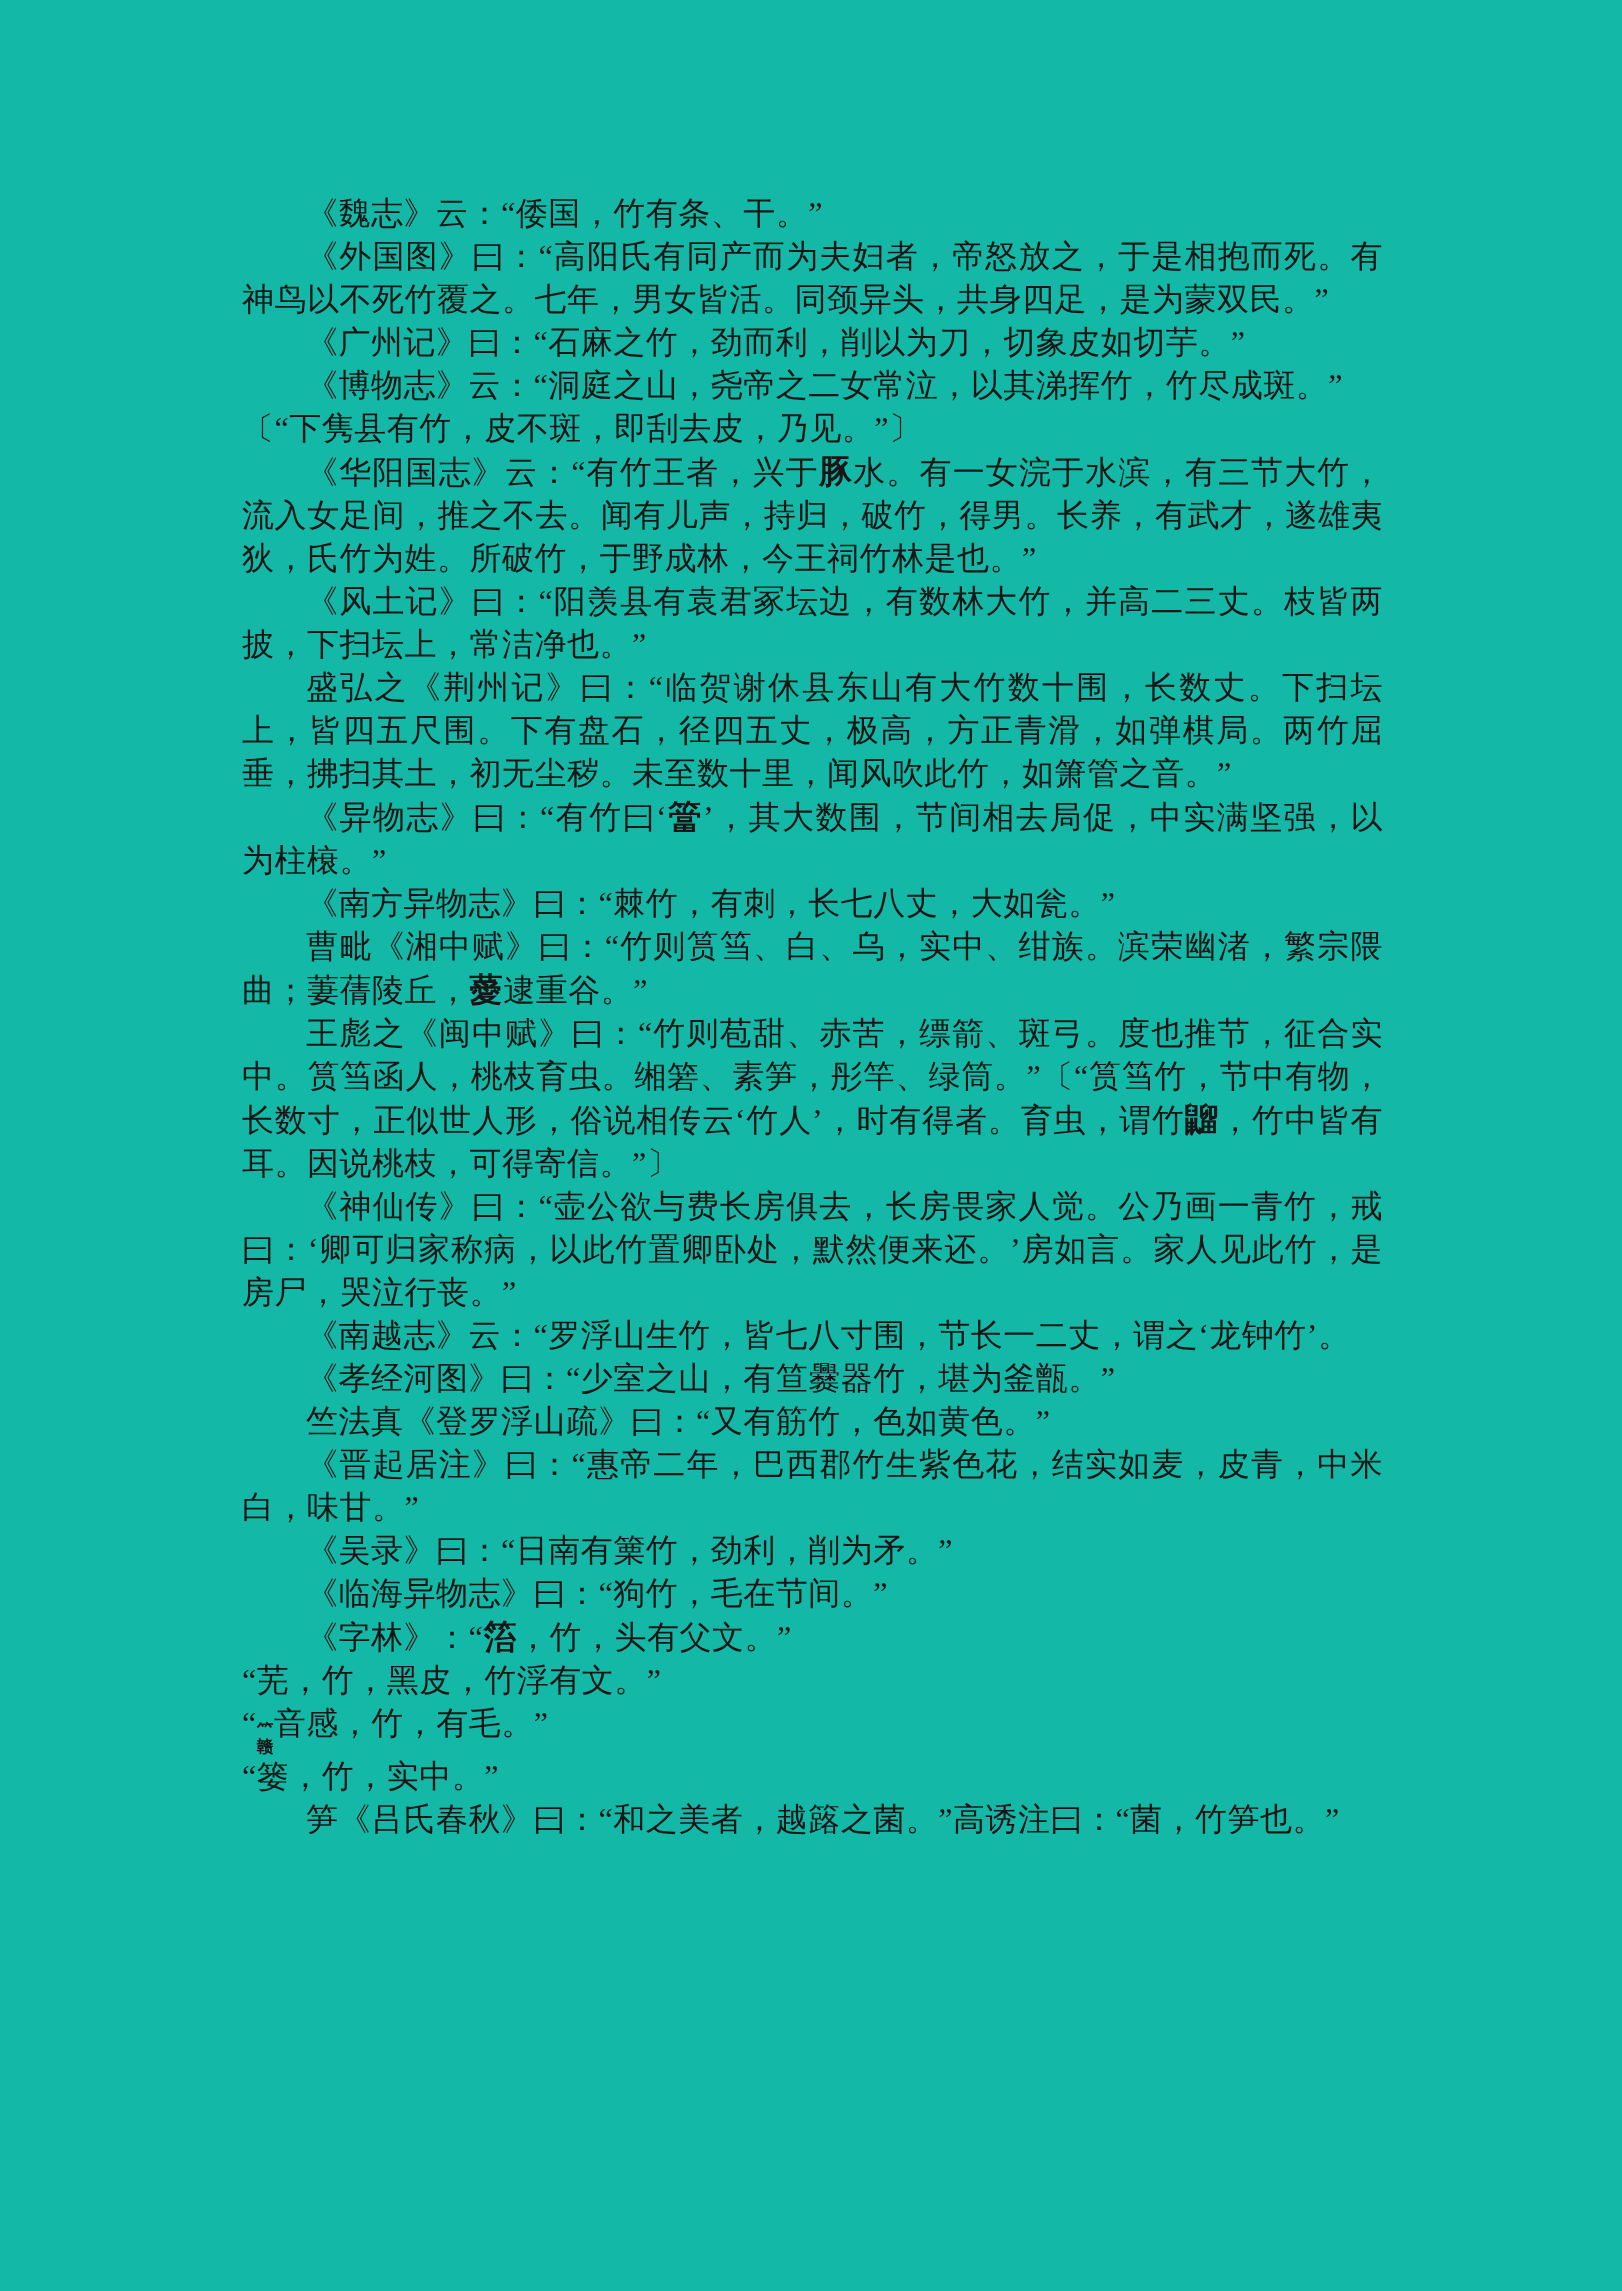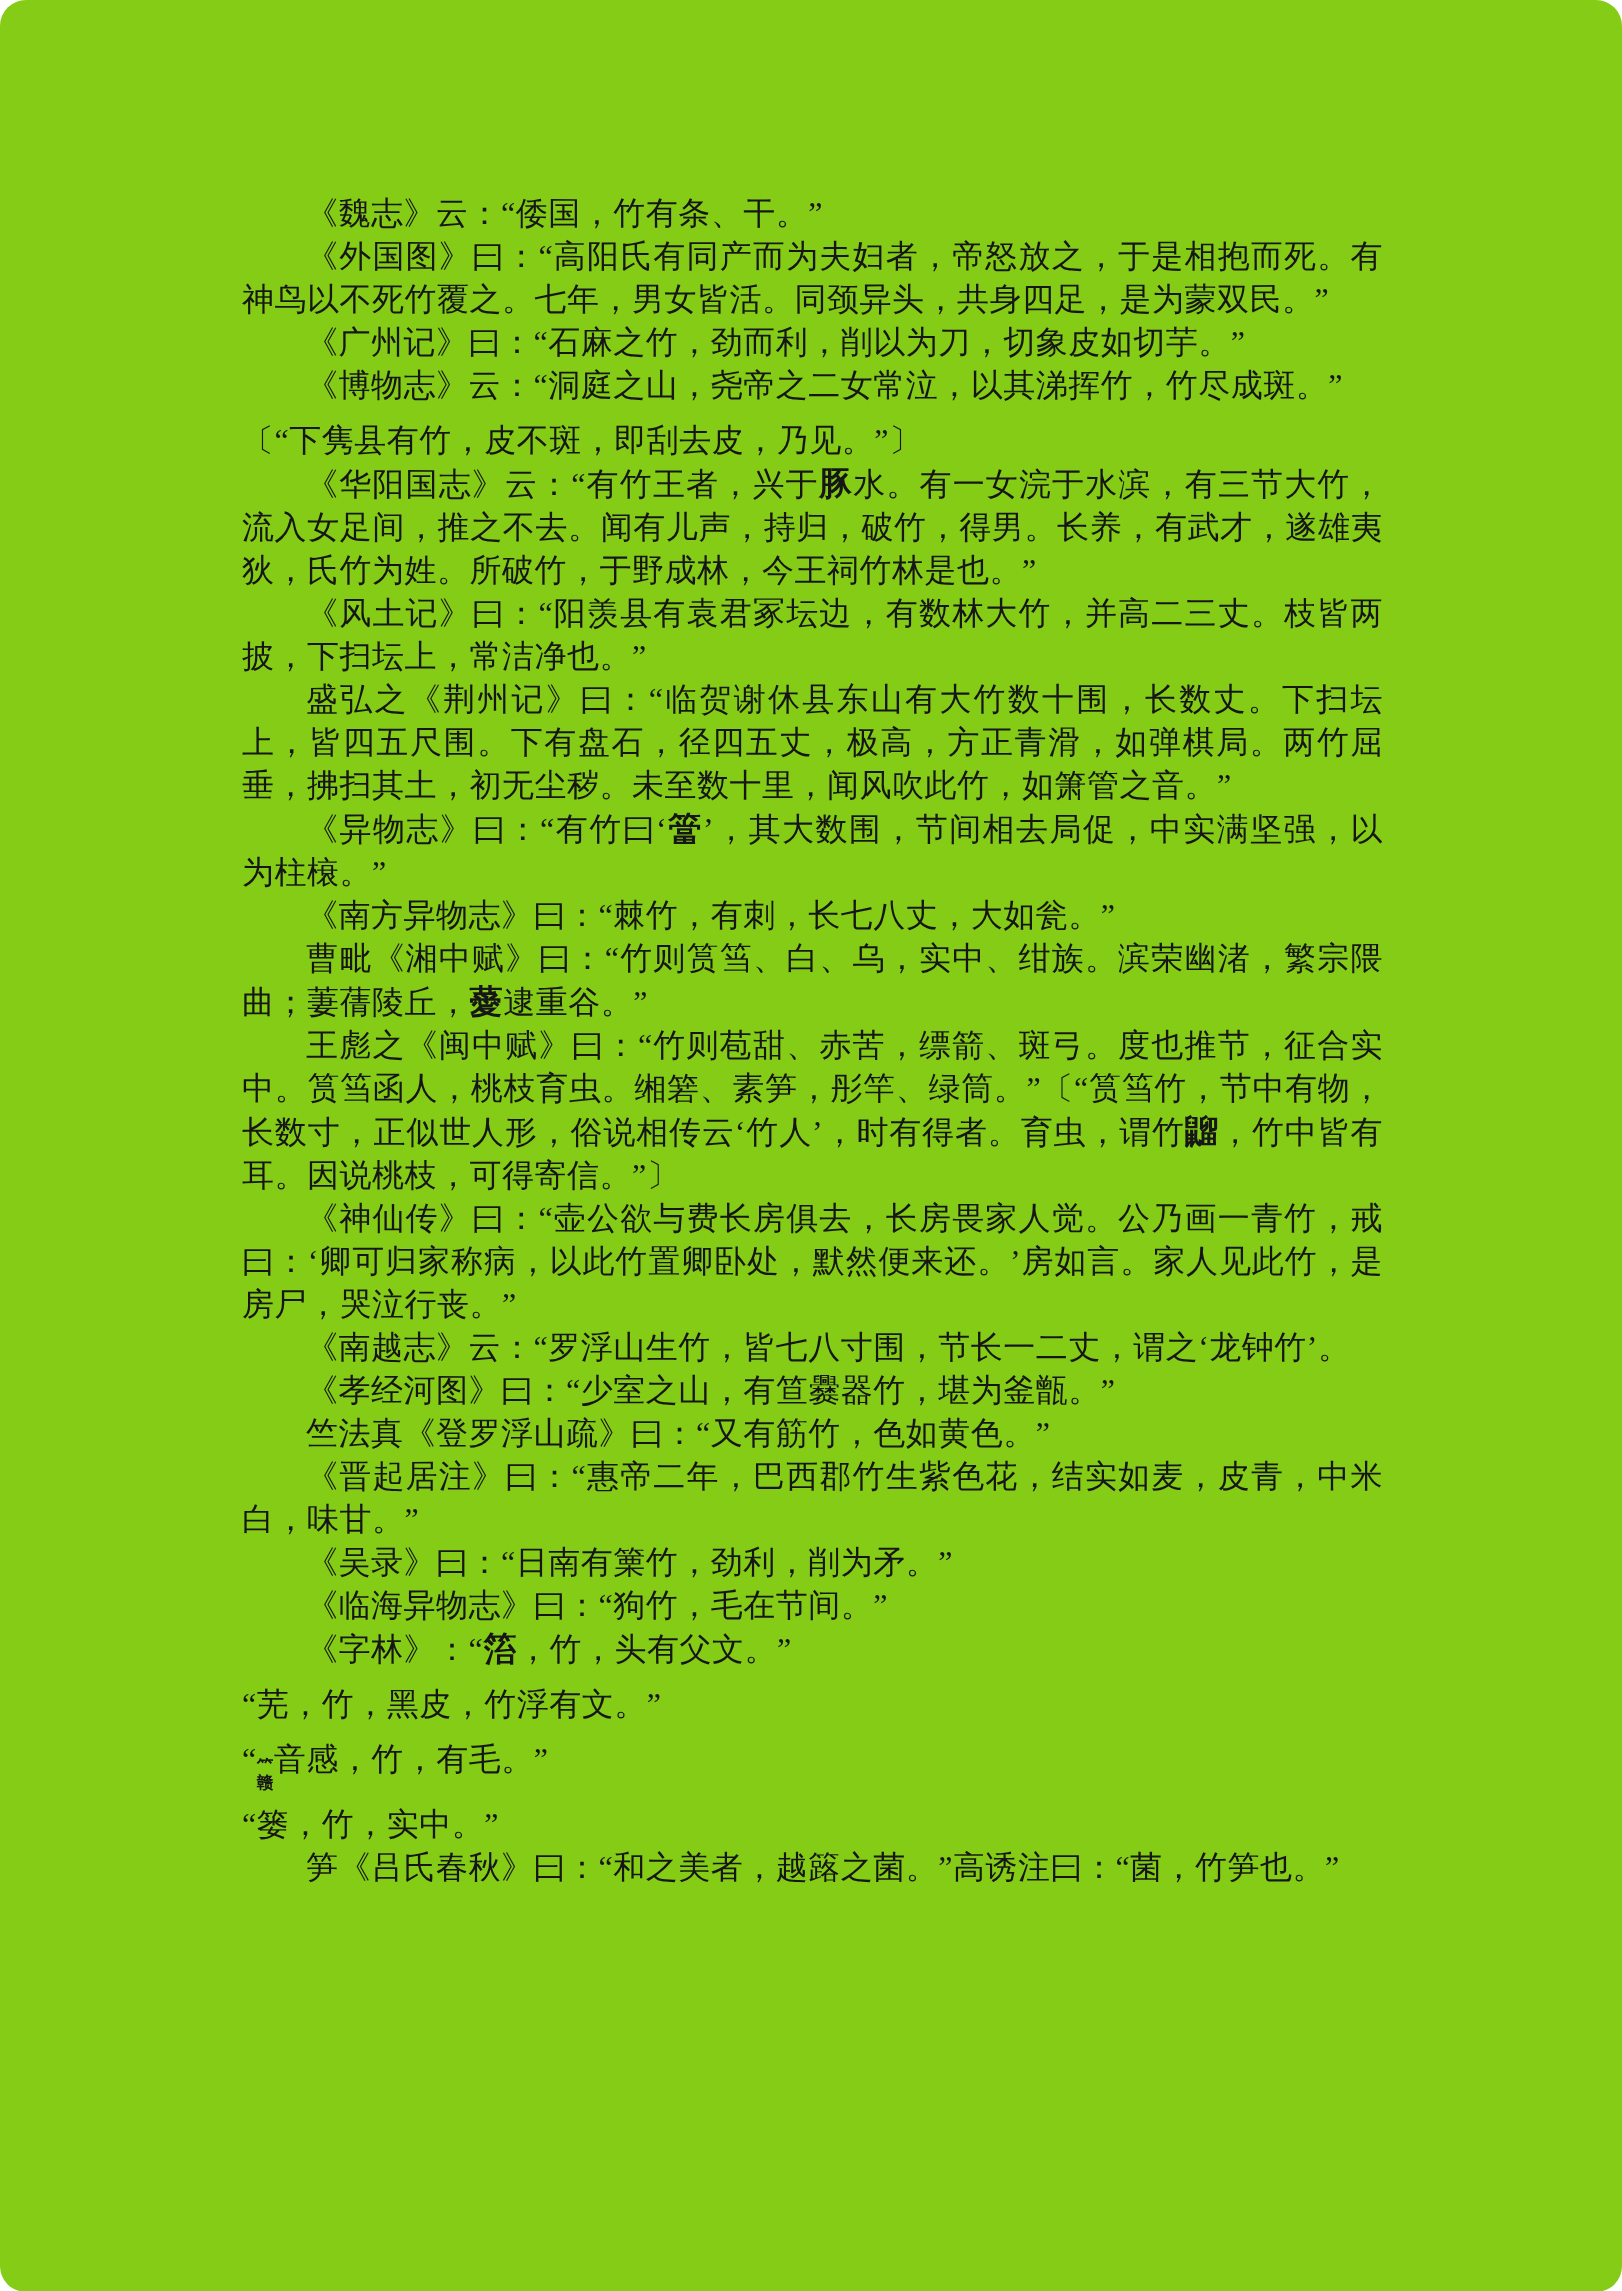--- a/index.html
+++ b/index.html
@@ -3,31 +3,31 @@
 <meta charset="utf-8">
 <style>
   html,body{margin:0;padding:0;}
   body{
     width:1622px;height:2292px;
     background:#ffffff;
     font-family:"Liberation Serif","DejaVu Serif",serif;
   }
   .page{
     position:absolute;left:0;top:0;width:1622px;height:2292px;
-    background:#84cc16;color:#161616;overflow:hidden;border-radius:26px;
+    background:#14b8a6;color:#161616;overflow:hidden;
   }
   .content{
     position:absolute;left:242px;top:192px;width:1141px;
     font-size:32px;line-height:43px;
     text-align:justify;text-justify:inter-ideograph;
     letter-spacing:0.5px;
   }
   p.para{margin:0;padding:0;}
   p.para.indent{text-indent:2em;}
-  p.para.flush{text-indent:0;margin-top:12px;}
+  p.para.flush{text-indent:0;}
   
   .glyph-fallback{
     font-family:"DejaVu Sans","Liberation Sans",sans-serif;
     font-weight:700;font-size:1.04em;
   }
   .glyph-stack{
     display:inline-flex;flex-direction:column;align-items:center;
     vertical-align:-0.12em;
     font-family:"DejaVu Sans","Liberation Sans",sans-serif;
     font-weight:700;font-size:0.52em;line-height:0.95em;

